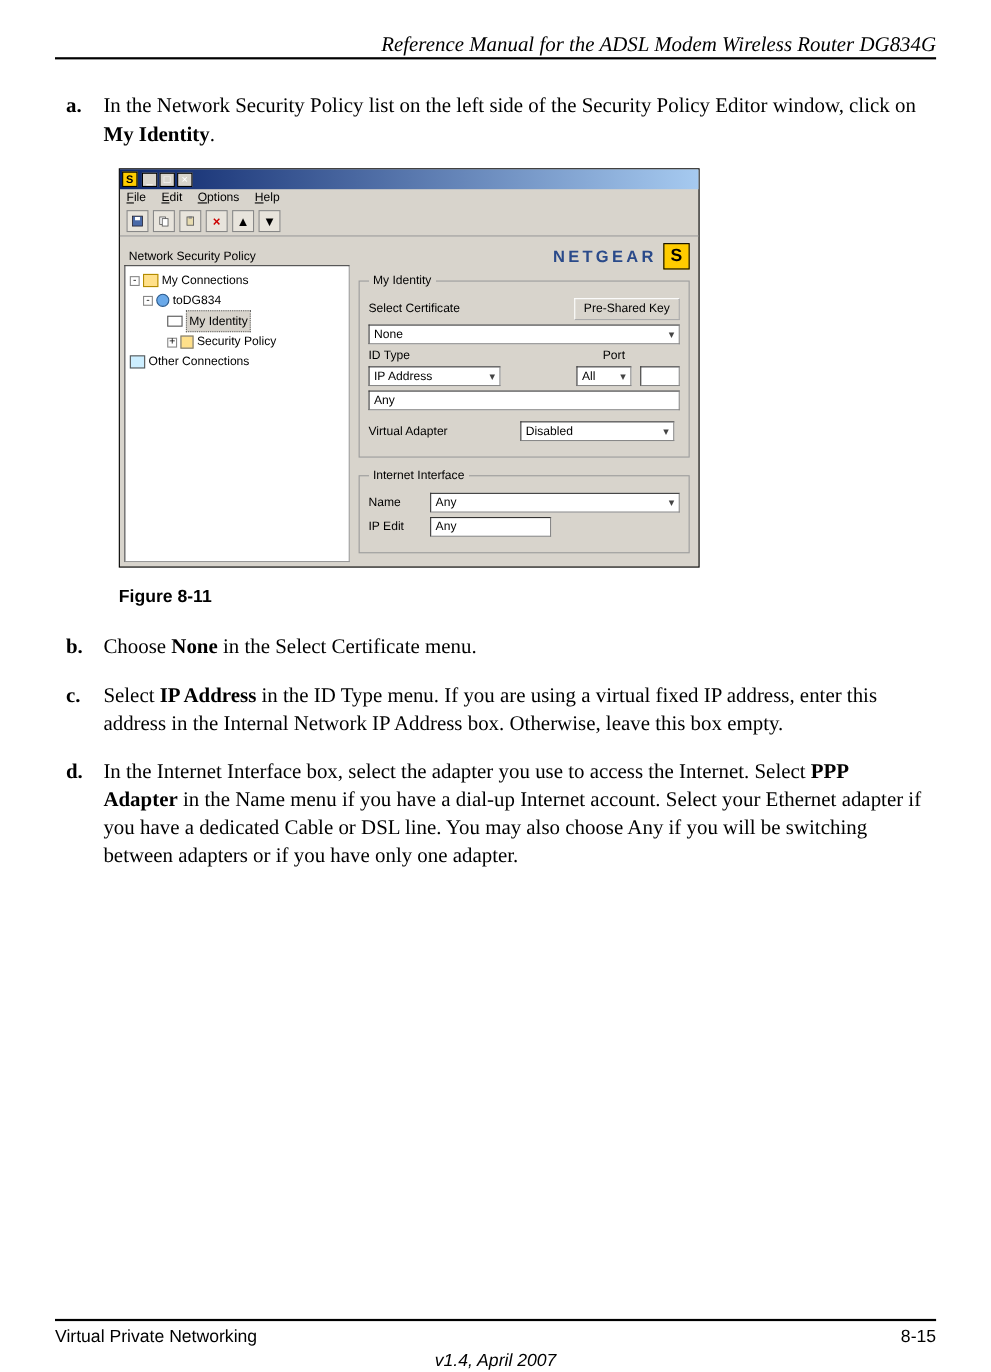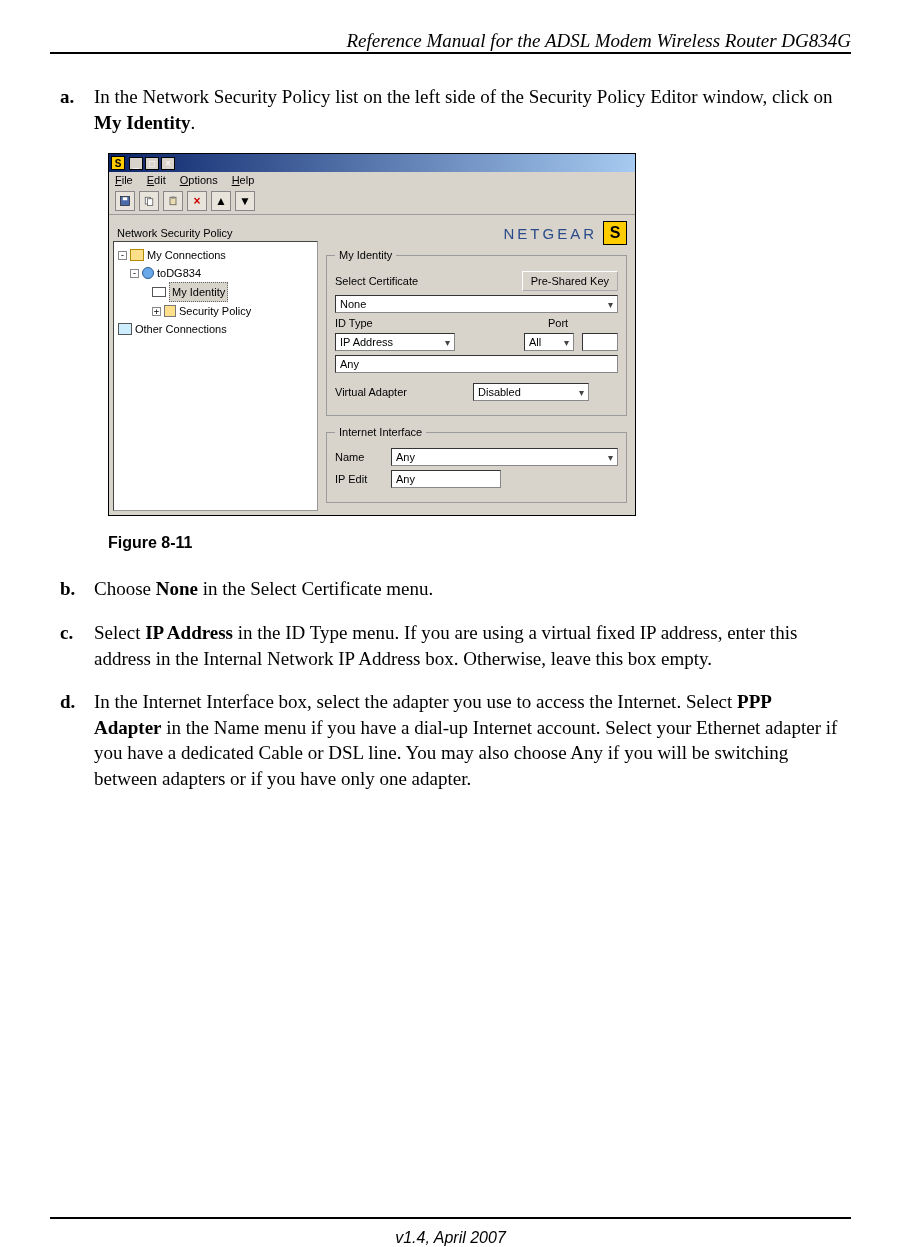--- a/index.html
+++ b/index.html
@@ -221,21 +221,21 @@
   .brand-row {
     display: flex;
     justify-content: flex-end;
     align-items: center;
     gap: 6px;
     height: 28px;
     padding-right: 4px;
   }
   .brand-text {
     font-family: Arial, sans-serif;
-    font-weight: normal;
+    font-weight: bold;
     color: #2a4a8a;
     font-size: 15px;
     letter-spacing: 3px;
   }
   .brand-logo {
     width: 24px;
     height: 24px;
     background: #ffcc00;
     border: 1px solid #000;
     display: flex;
@@ -410,21 +410,21 @@
                 <div class="fake-input" style="width:36px"></div>
               </div>
               <div class="form-row">
                 <div class="fake-input" style="flex:1">
                   <span>Any</span>
                 </div>
               </div>
 
               <div class="form-row" style="margin-top:10px;">
                 <span class="label-col">Virtual Adapter</span>
-                <div class="fake-input fake-dd" style="width:116px">
+                <div class="fake-input fake-dd" style="width:140px">
                   <span>Disabled</span>
                 </div>
               </div>
 
             </fieldset>
 
             <fieldset class="grp">
               <legend>Internet Interface</legend>
               <div class="form-row">
                 <span style="width:48px">Name</span>
@@ -464,15 +464,19 @@
       <div class="list-letter">d.</div>
       <div class="list-body">
         <span>In the Internet Interface box, select the adapter you use to access the Internet. Select </span><span class="bold">PPP Adapter</span><span> in the Name menu if you have a dial-up Internet account. Select your Ethernet adapter if you have a dedicated Cable or DSL line. You may also choose Any if you will be switching between adapters or if you have only one adapter.</span>
       </div>
     </div>
 
   </div>
 
   <hr class="hr-bottom">
   <div class="footer">
+    <div class="footer-row">
+      <span>Virtual Private Networking</span>
+      <span>8-15</span>
+    </div>
     <div class="footer-ver">v1.4, April 2007</div>
   </div>
 </div>
 
 </body></html>

